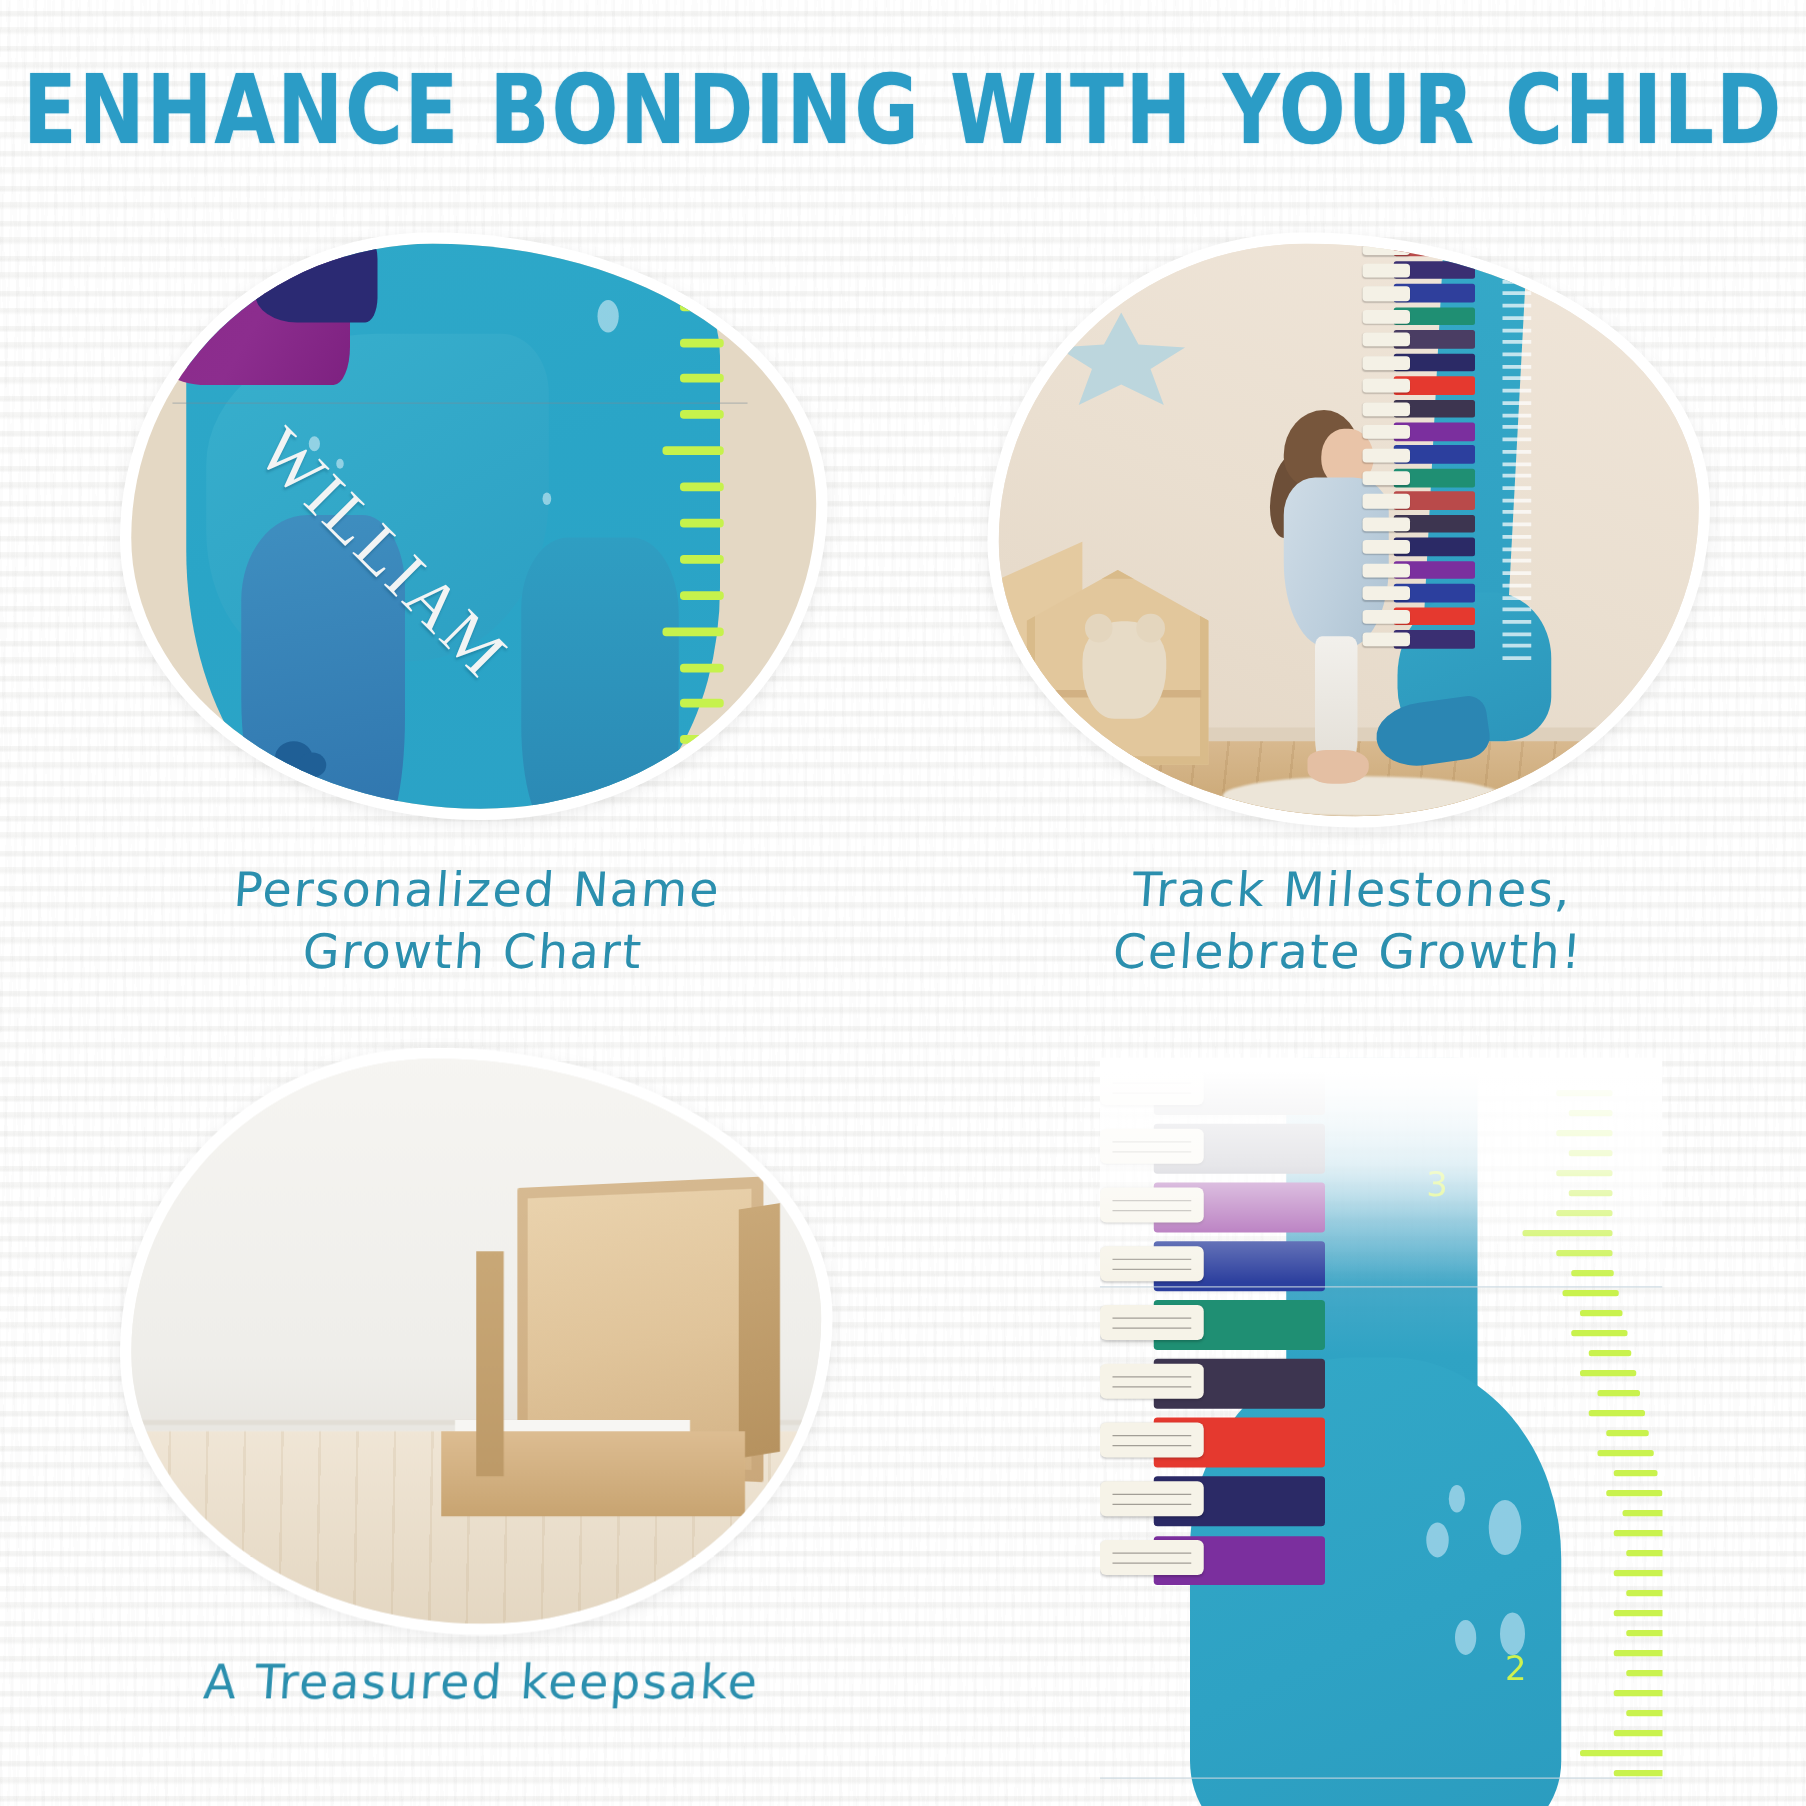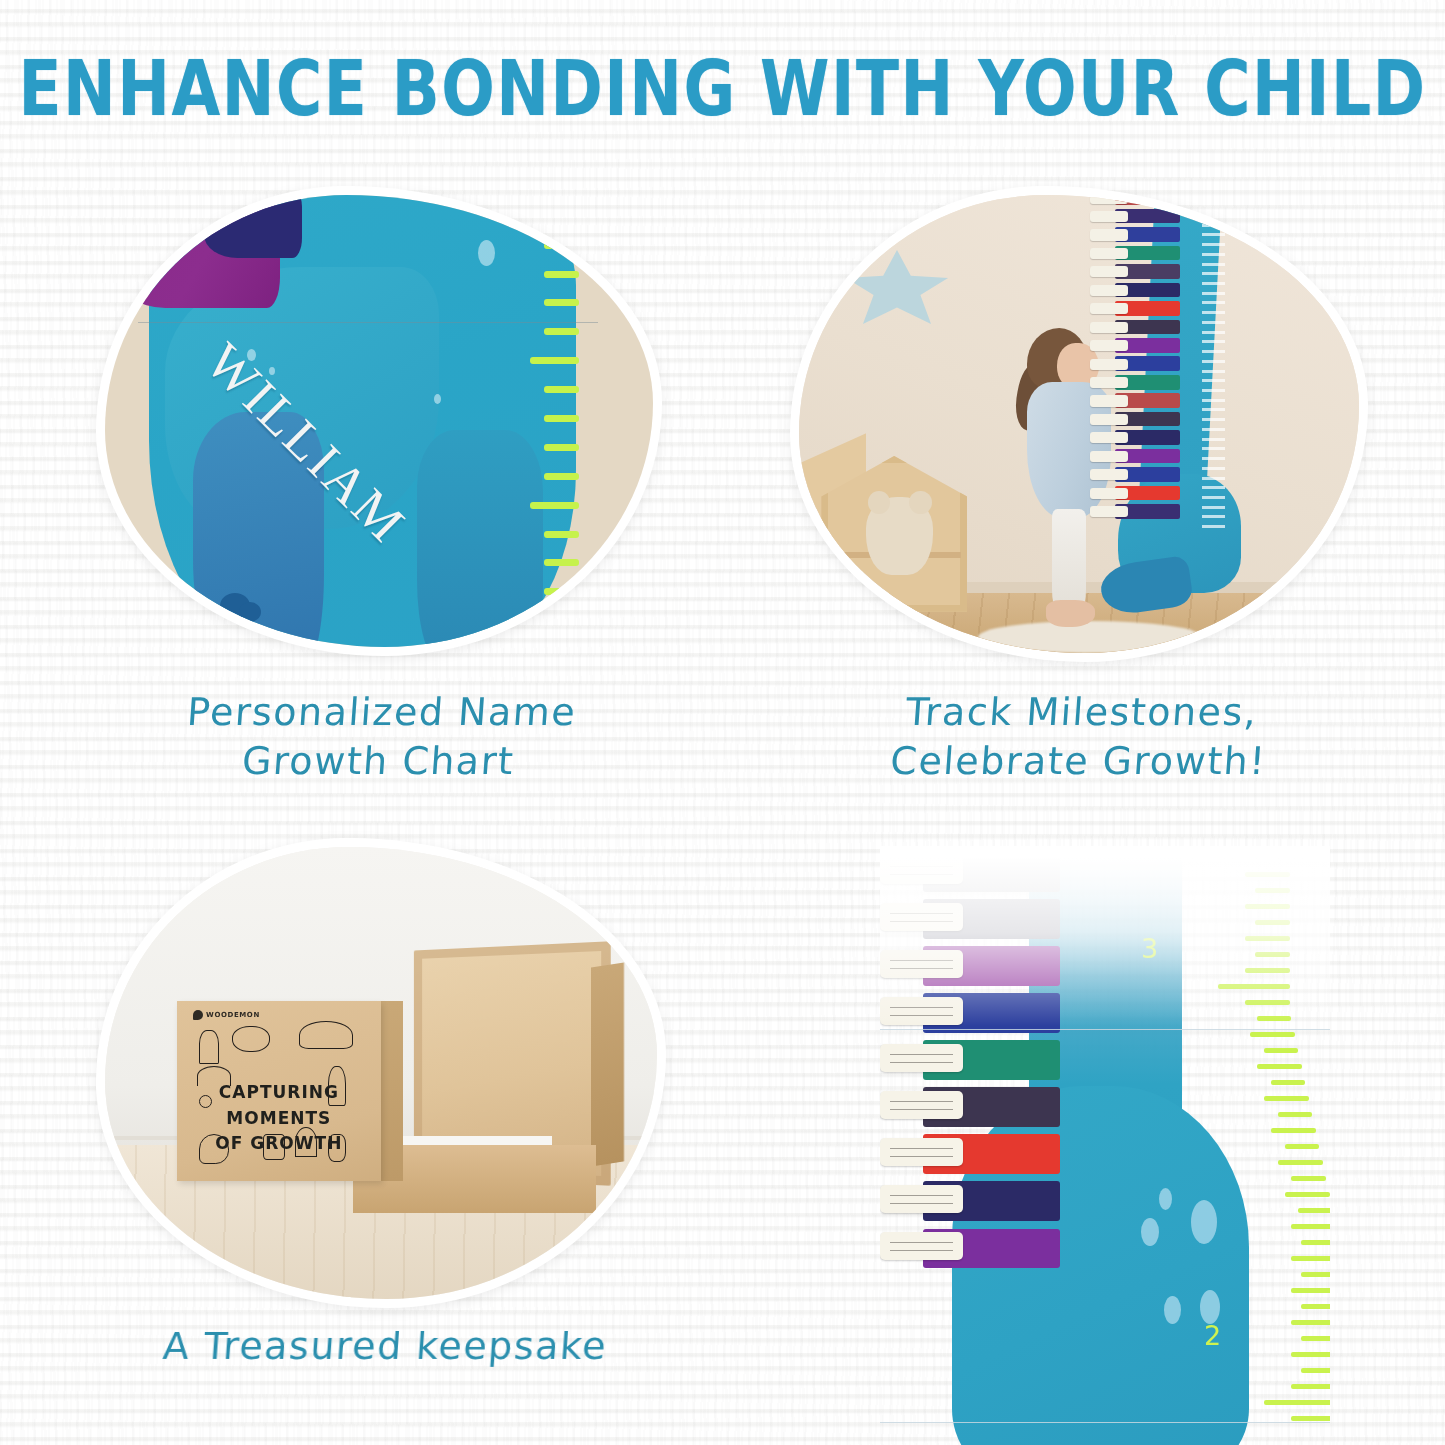--- a/index.html
+++ b/index.html
@@ -639,39 +639,20 @@
     <div class="bx-wall"></div>
     <div class="bx-floorline"></div>
     <div class="bx-floor"></div>
 
     <div class="bx-open-lid"></div>
     <div class="bx-open-flap"></div>
     <div class="bx-open-inner"></div>
     <div class="bx-open-base"></div>
 
     <div class="bx-closed-side"></div>
-    <div class="bx-closed">
-      <div class="bx-logo">
-        <span class="mark"></span>
-        <span>WOODEMON</span>
-      </div>
-      <div class="bx-title">CAPTURING
-MOMENTS
-OF GROWTH</div>
-      <div class="doodle" style="left:11%;top:16%;width:20px;height:34px;border-radius:40% 40% 6% 6%;"></div>
-      <div class="doodle" style="left:27%;top:14%;width:38px;height:26px;border-radius:46%;"></div>
-      <div class="doodle" style="left:60%;top:11%;width:54px;height:28px;border-radius:50% 50% 18% 18%;"></div>
-      <div class="doodle" style="left:10%;top:36%;width:34px;height:20px;border-radius:50% 50% 0 0;border-bottom:none;"></div>
-      <div class="doodle" style="left:11%;top:52%;width:13px;height:13px;border-radius:50%;"></div>
-      <div class="doodle" style="left:74%;top:36%;width:18px;height:40px;border-radius:44% 44% 12% 12%;"></div>
-      <div class="doodle" style="left:11%;top:74%;width:30px;height:30px;border-radius:50% 50% 44% 20%;"></div>
-      <div class="doodle" style="left:42%;top:74%;width:22px;height:26px;border-radius:18%;"></div>
-      <div class="doodle" style="left:58%;top:70%;width:22px;height:30px;border-radius:50% 50% 0 0;"></div>
-      <div class="doodle" style="left:74%;top:74%;width:18px;height:28px;border-radius:34%;"></div>
-    </div>
   </div>
 </div>
 
 <div id="detail-neck">
   <div class="dn-neck"></div>
   <div class="dn-body"></div>
   <div class="dn-spine" id="detail-spine">
       <div class="blk" style="background: rgb(182, 182, 188); top: 0%;"></div>
       <div class="tab" style="top: 0.8%;"></div>
       <div class="blk" style="background: rgb(158, 158, 171); top: 10.6%;"></div>

